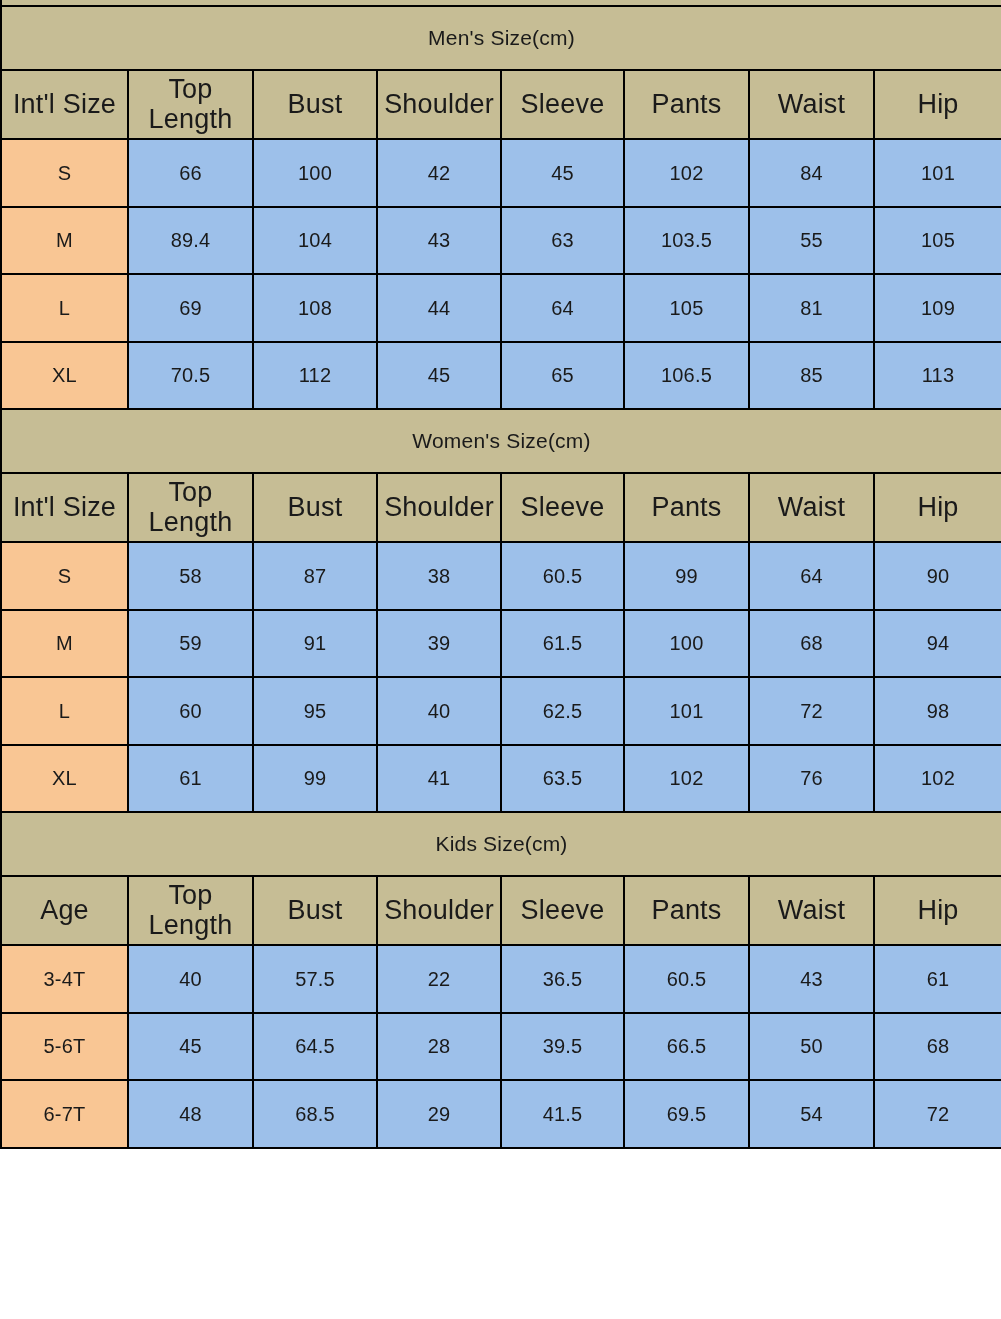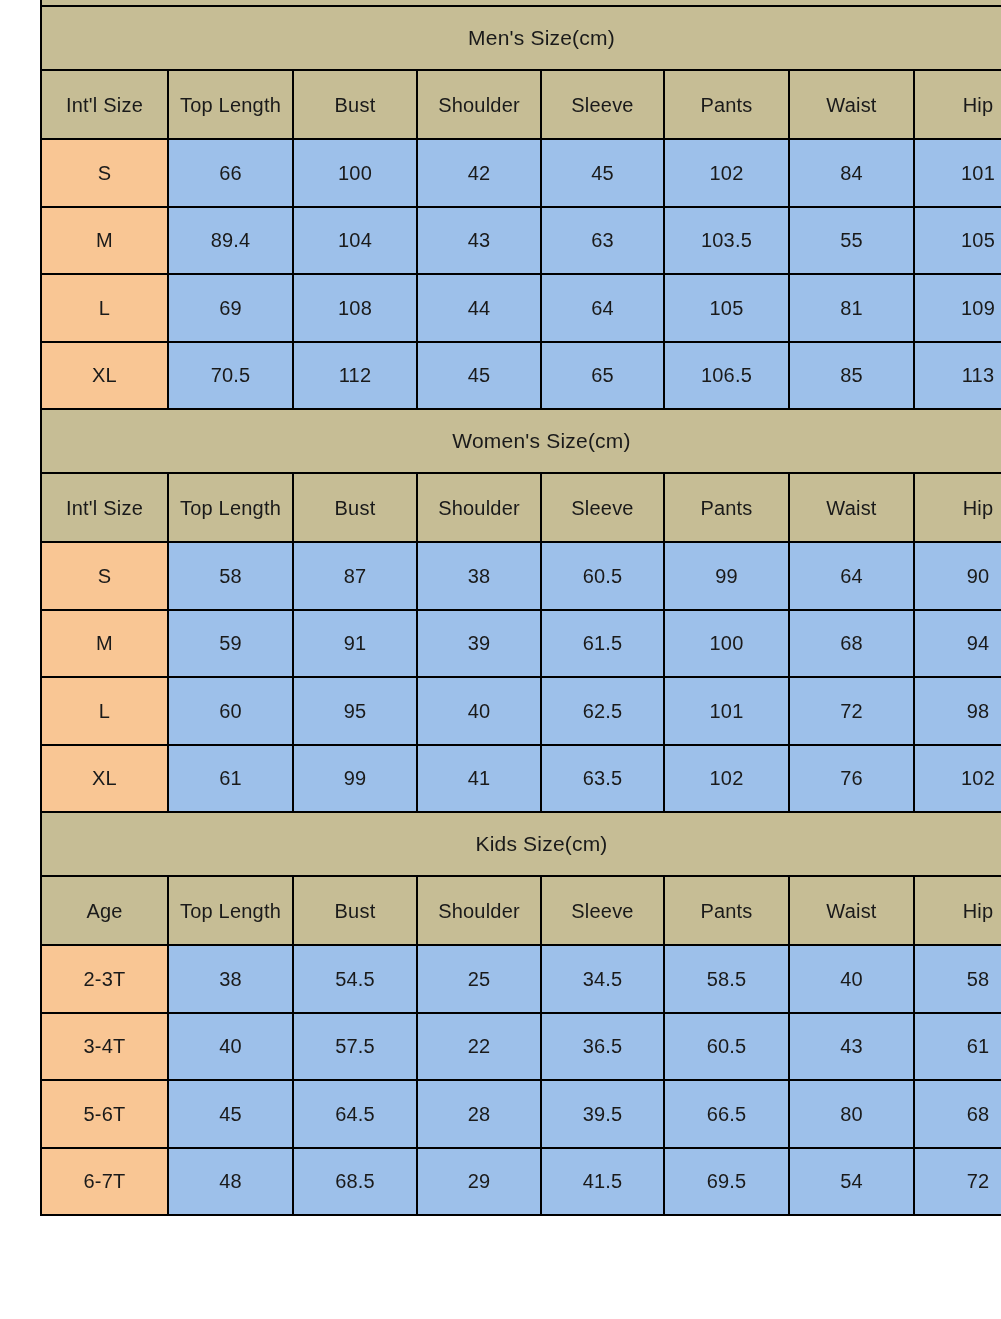--- a/index.html
+++ b/index.html
@@ -13,21 +13,20 @@
     width: 1001px;
     height: 1319px;
     overflow: hidden;
   }
   #chart-root {
     width: 1001px;
     height: 1319px;
     position: relative;
     background: #ffffff;
     box-sizing: border-box;
-    padding-left: 40px;
   }
   table.size-table {
     border-collapse: collapse;
     table-layout: fixed;
     width: 1001px;
     margin: 0;
     padding: 0;
   }
   table.size-table td {
     border: 2px solid #000000;
@@ -53,21 +52,21 @@
   
   tr.sliver-row td { height: 5px; background: #c6bd95; border-top: none; }
   tr.title-row td {
     height: 62px;
     background: #c6bd95;
     font-size: 21px;
   }
   tr.header-row td {
     height: 67px;
     background: #c6bd95;
-    font-size: 20px;
+    font-size: 27px;
   }
   tr.data-row td {
     height: 65.5px;
     background: #9dc0ea;
     font-size: 20px;
   }
   tr.data-row td.size-cell {
     background: #f9c694;
   }
 </style>
@@ -203,47 +202,37 @@
           <td>Age</td>
           <td>Top Length</td>
           <td>Bust</td>
           <td>Shoulder</td>
           <td>Sleeve</td>
           <td>Pants</td>
           <td>Waist</td>
           <td>Hip</td>
         </tr>
         <tr class="data-row">
-          <td class="size-cell">2-3T</td>
-          <td>38</td>
-          <td>54.5</td>
-          <td>25</td>
-          <td>34.5</td>
-          <td>58.5</td>
-          <td>40</td>
-          <td>58</td>
-        </tr>
-        <tr class="data-row">
           <td class="size-cell">3-4T</td>
           <td>40</td>
           <td>57.5</td>
           <td>22</td>
           <td>36.5</td>
           <td>60.5</td>
           <td>43</td>
           <td>61</td>
         </tr>
         <tr class="data-row">
           <td class="size-cell">5-6T</td>
           <td>45</td>
           <td>64.5</td>
           <td>28</td>
           <td>39.5</td>
           <td>66.5</td>
-          <td>80</td>
+          <td>50</td>
           <td>68</td>
         </tr>
         <tr class="data-row">
           <td class="size-cell">6-7T</td>
           <td>48</td>
           <td>68.5</td>
           <td>29</td>
           <td>41.5</td>
           <td>69.5</td>
           <td>54</td>

